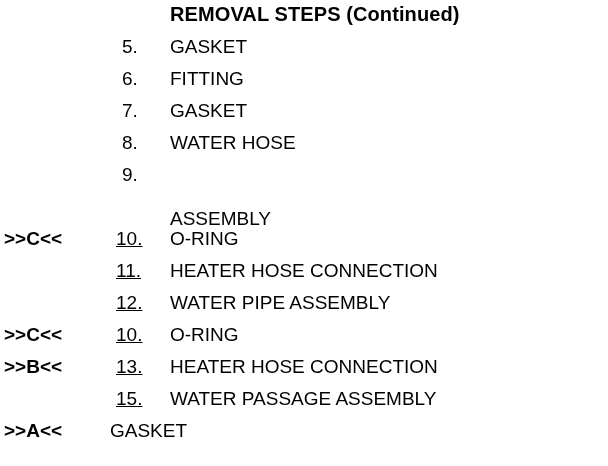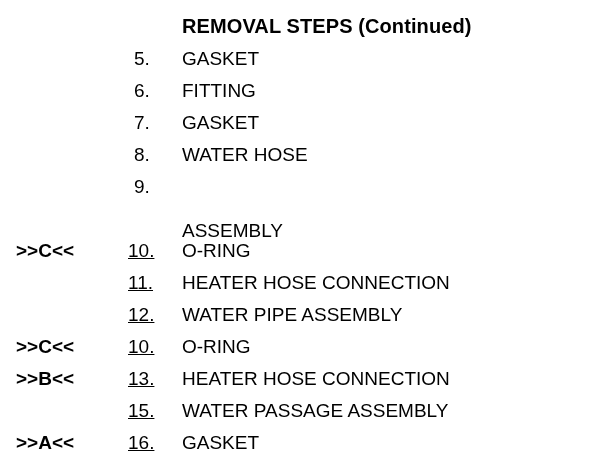--- a/index.html
+++ b/index.html
@@ -12,21 +12,21 @@
     height: 466px;
     font-family: "Liberation Sans", sans-serif;
     color: #000000;
     overflow: hidden;
   }
   .page {
     position: relative;
     width: 608px;
     height: 466px;
     box-sizing: border-box;
-    padding: 12px;
+    padding: 0;
     border-radius: 14px;
   }
   .title-row {
     display: flex;
     align-items: flex-start;
     height: 32px;
   }
   .title-row .marker-col {
     width: 110px;
     flex: 0 0 110px;
@@ -163,17 +163,16 @@
   </div>
 
   <div class="row">
     <div class="marker-col"></div>
     <div class="num-col indent-2">15.</div>
     <div class="label-col">WATER PASSAGE ASSEMBLY</div>
   </div>
 
   <div class="row">
     <div class="marker-col">&gt;&gt;A&lt;&lt;</div>
-    <div class="num-col indent-2">16.</div>
     <div class="label-col">GASKET</div>
   </div>
 
 </div>
 
 </body></html>

